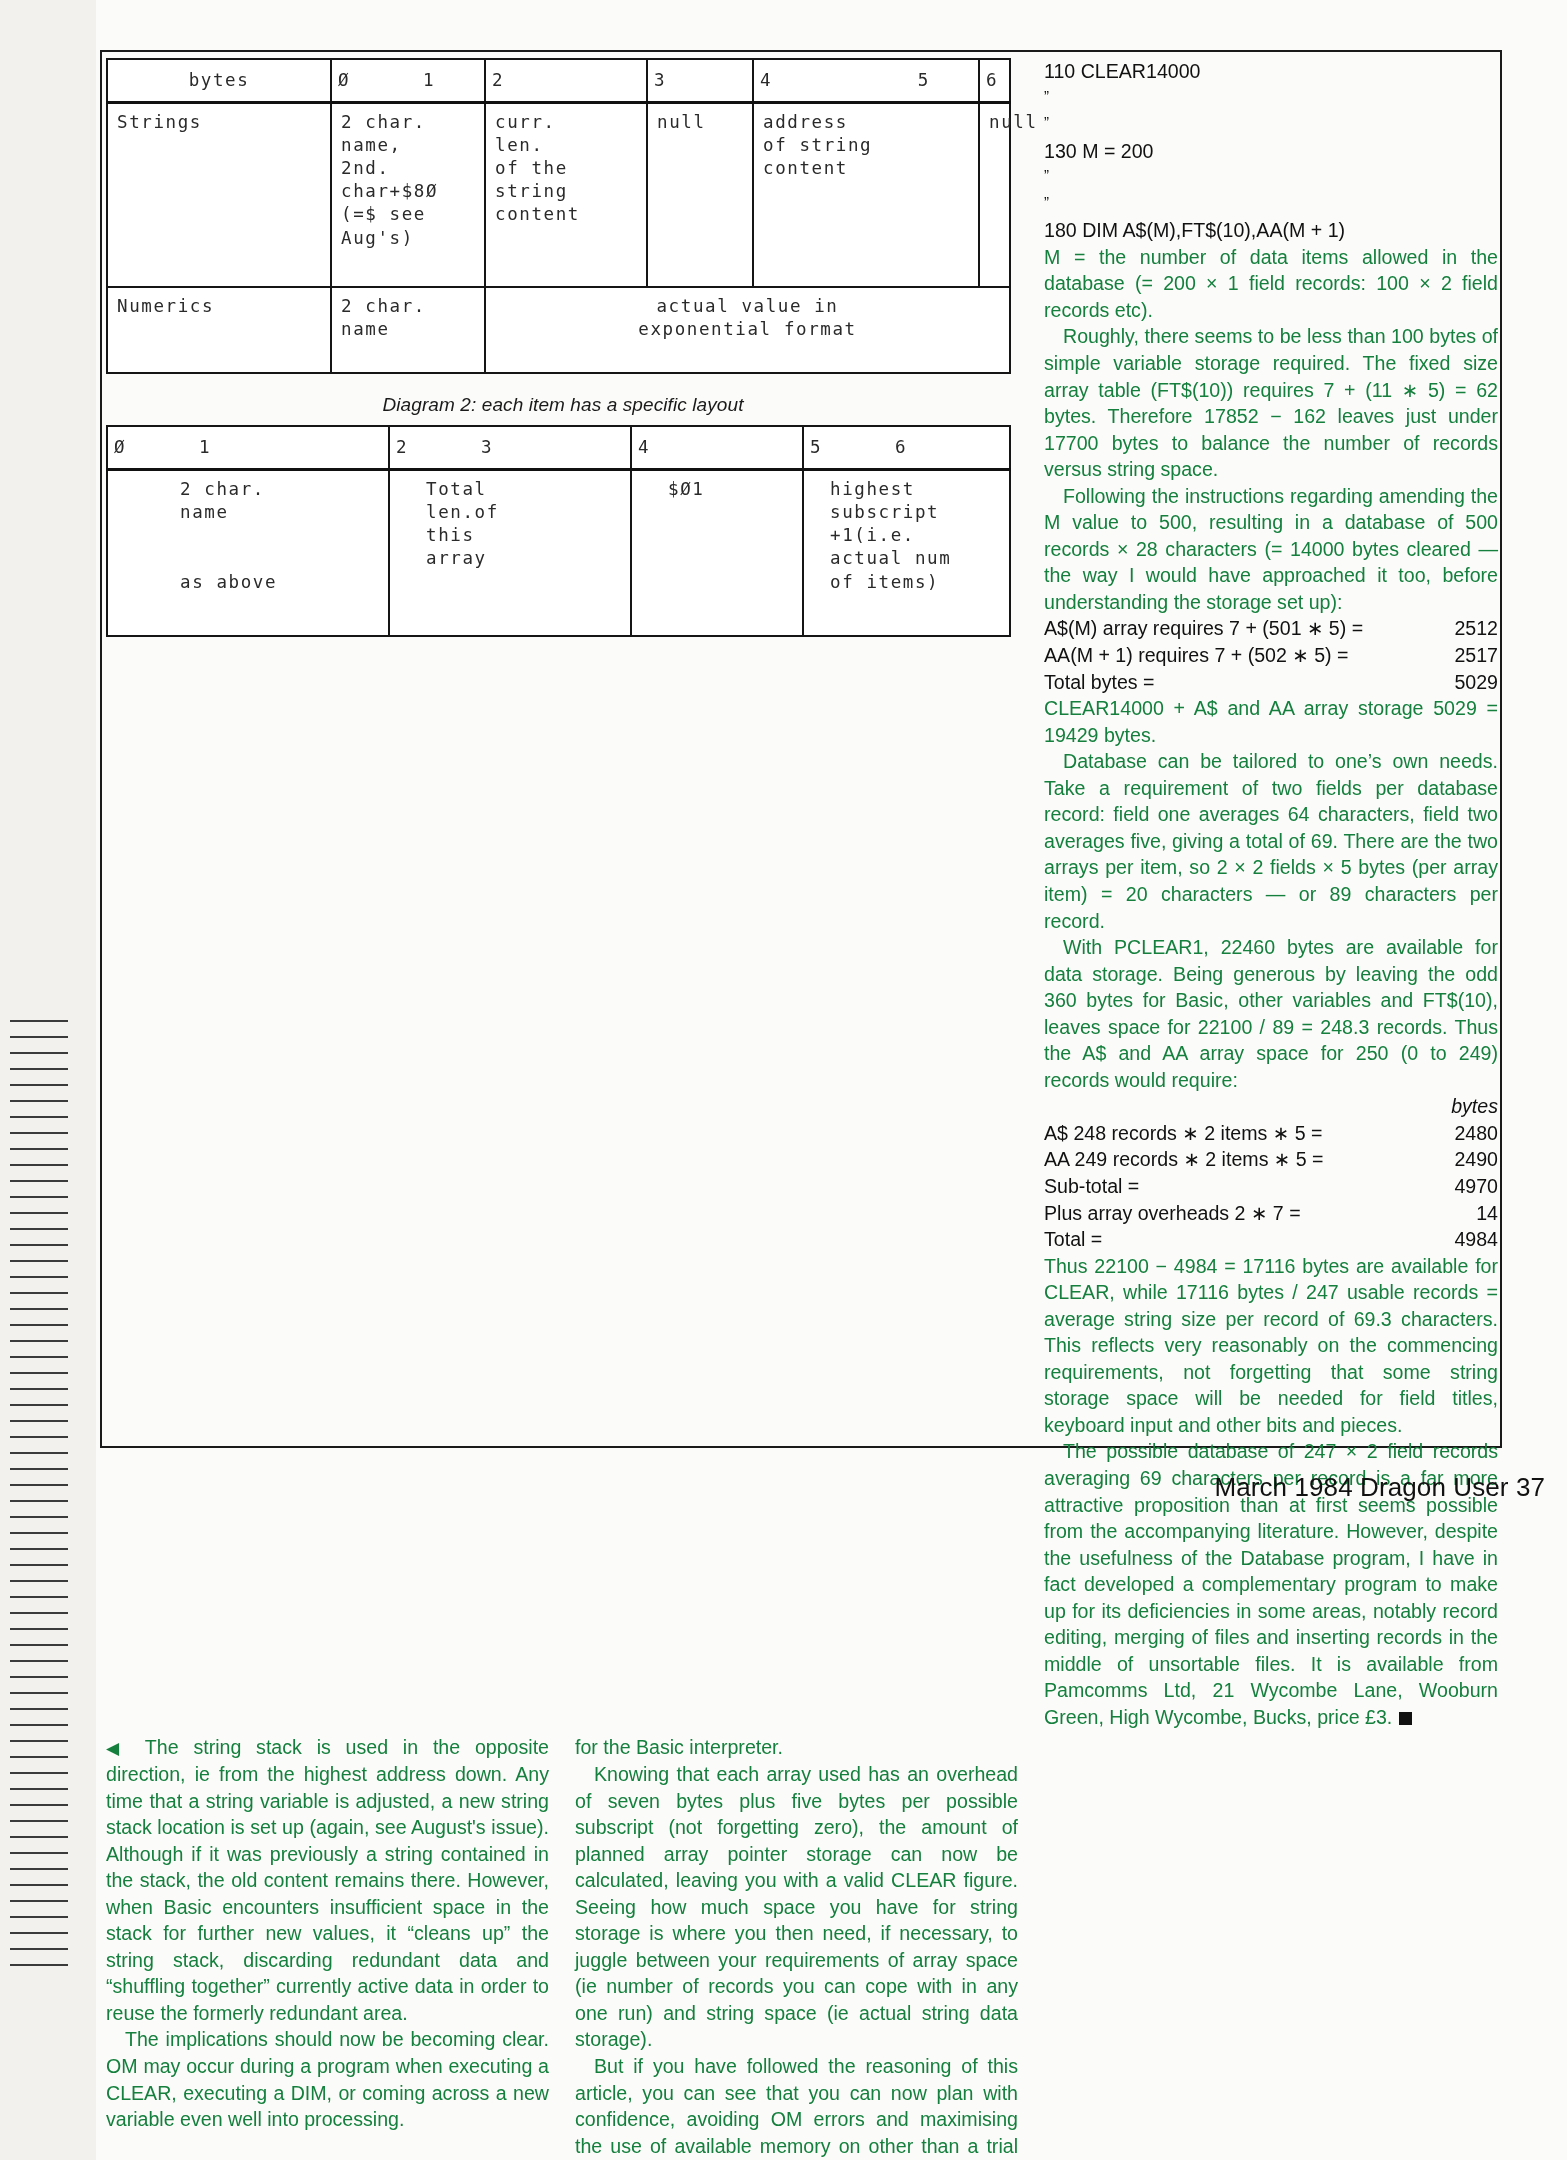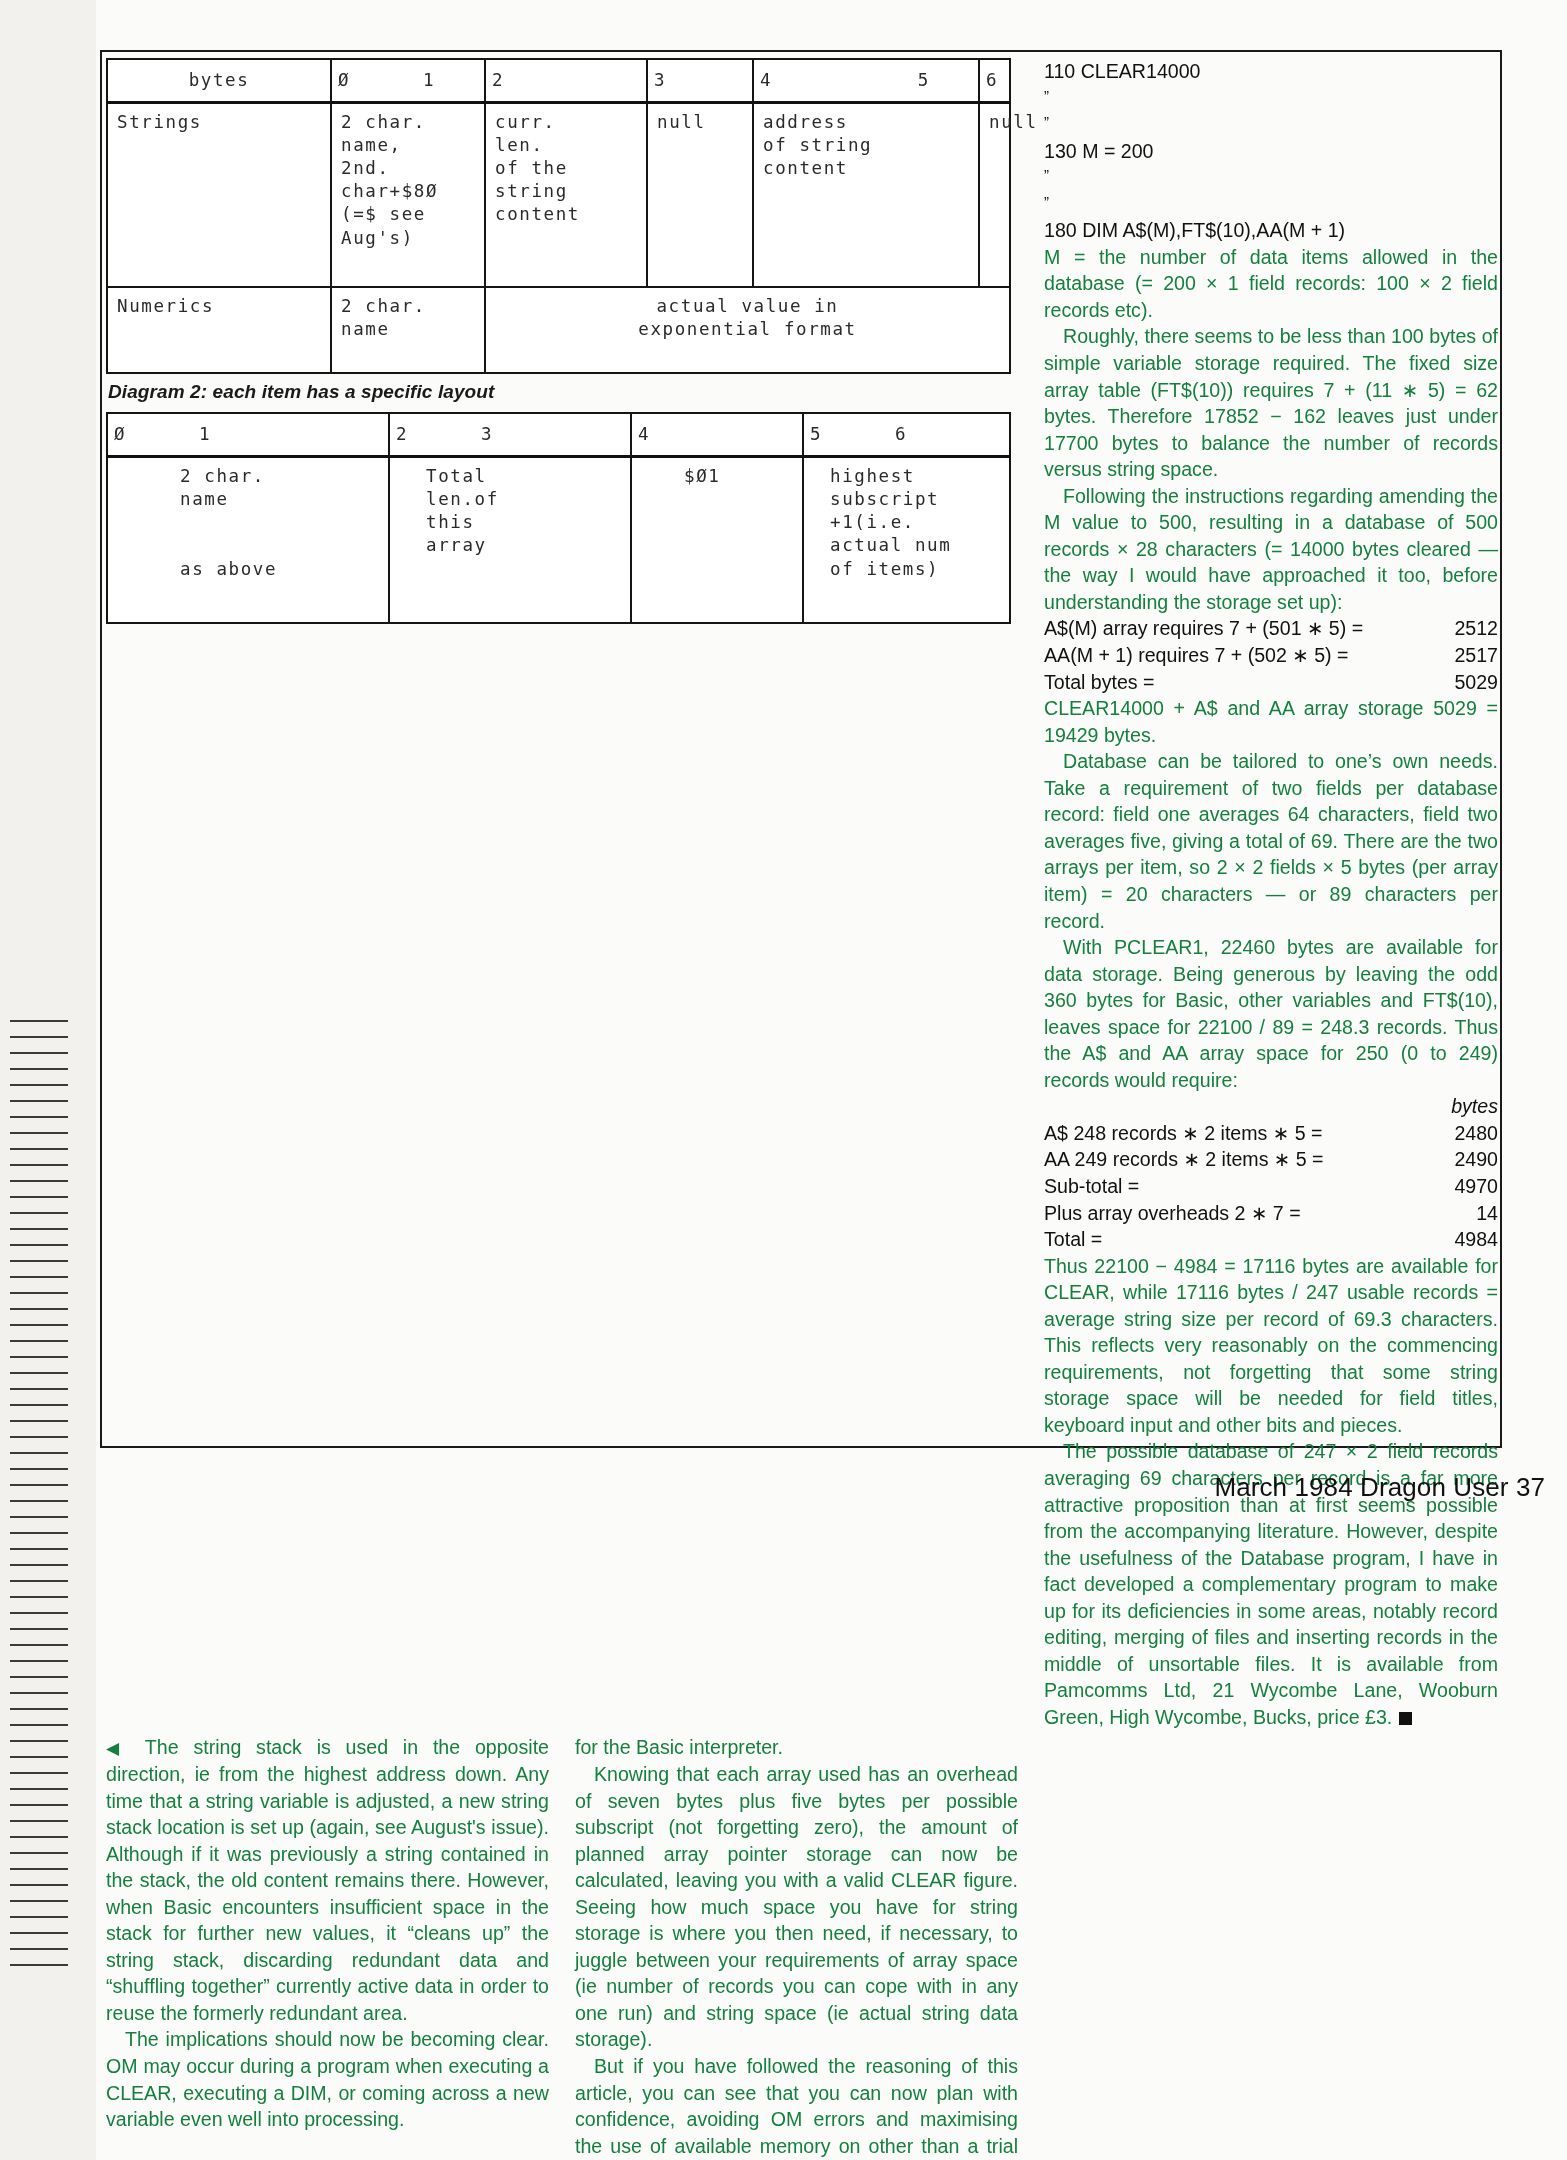--- a/index.html
+++ b/index.html
@@ -63,24 +63,25 @@
   .dtable td.lbl{ text-align:left; }
   .dtable td.ctr{ text-align:center; }
   .dtable .tall{ height:150px; }
   .dtable .tall2{ height:168px; }
   .nowrapline{white-space:pre;}
 
   .caption{
     font-family:"Liberation Sans",sans-serif;
     font-style:italic;
     font-size:19px;
-    font-weight:700;
+    font-weight:400;
     color:#1a1a1a;
-    margin:7px 0 9px 2px;
+    margin:20px 0 9px 2px;
     letter-spacing:.1px;
+    text-align:center;
   }
 
   
   .cols{
     display:flex;
     gap:26px;
     margin-top:4px;
   }
   .col{ width:auto; flex:1 1 0; }
   .col p{
@@ -254,21 +255,21 @@
           <tr>
             <td class="lbl tall nowrapline" style="padding-left:72px;">2 char.
 name
 
 
 as above</td>
             <td class="lbl tall nowrapline" style="padding-left:36px;">Total
 len.of
 this
 array</td>
-            <td class="lbl tall nowrapline" style="padding-left:52px;">$Ø1</td>
+            <td class="lbl tall nowrapline" style="padding-left:36px;">$Ø1</td>
             <td class="lbl tall nowrapline" style="padding-left:26px;">highest
 subscript
 +1(i.e.
 actual num
 of items)</td>
           </tr>
         </tbody>
           </table>
       </div>
 

